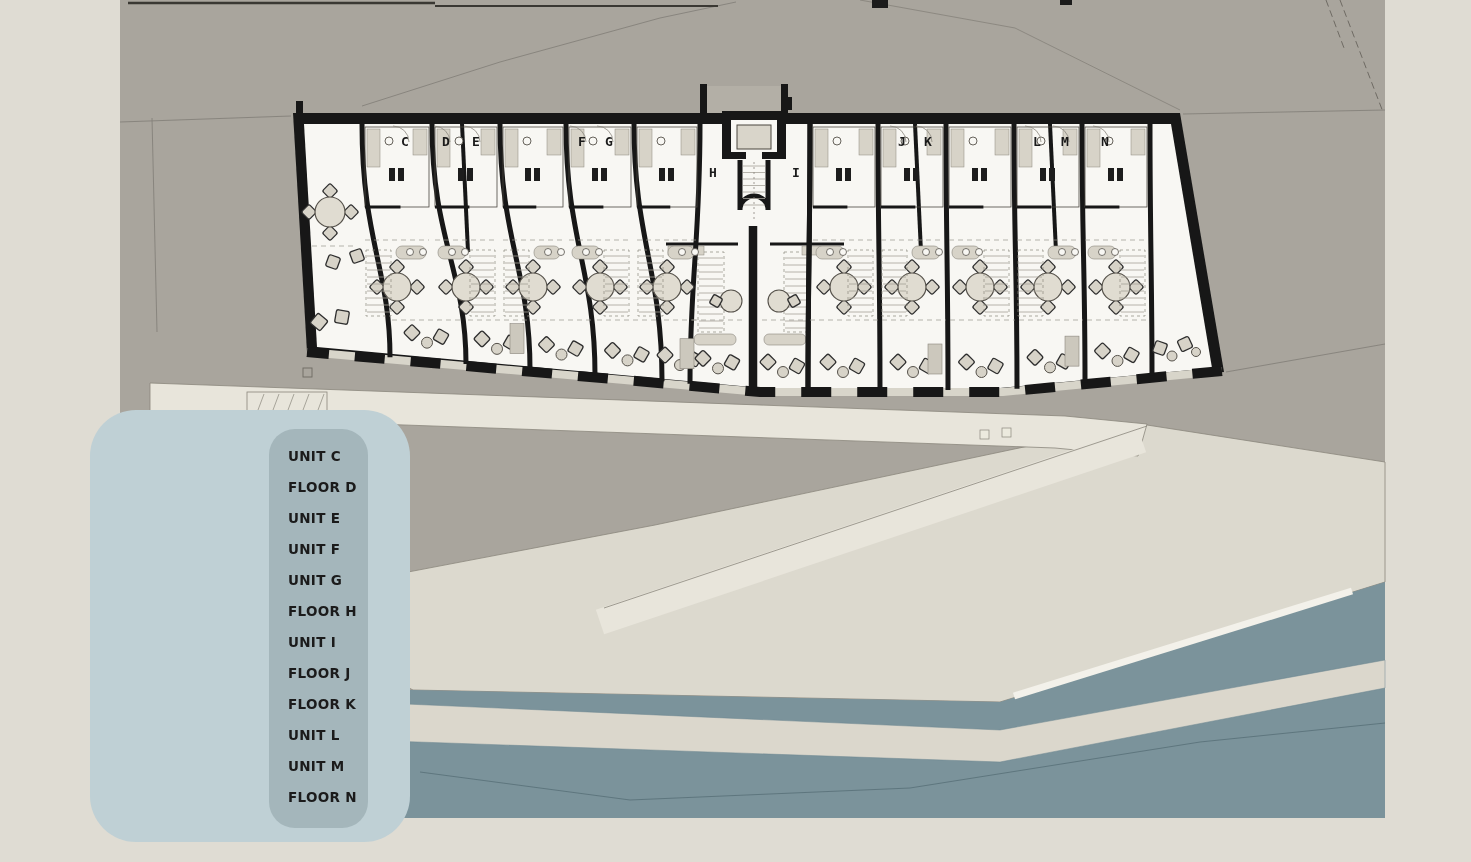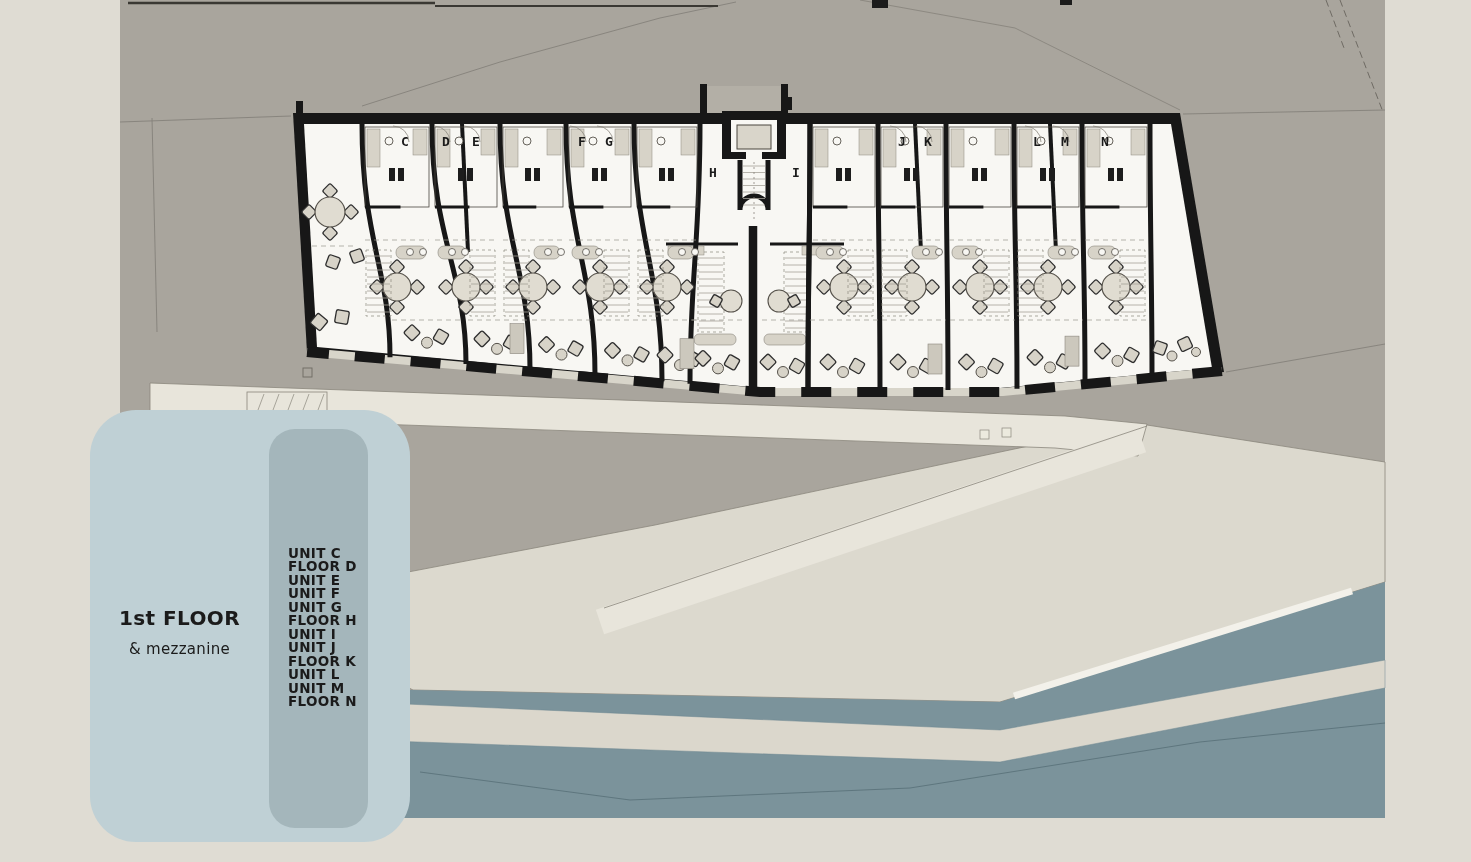--- a/index.html
+++ b/index.html
@@ -514,32 +514,28 @@
         <text x="796" y="177" text-anchor="middle" font-family="&quot;DejaVu Sans Mono&quot;,&quot;Liberation Mono&quot;,monospace" font-size="13" font-weight="bold" fill="#1b1b1b">I</text>
         <text x="902" y="146" text-anchor="middle" font-family="&quot;DejaVu Sans Mono&quot;,&quot;Liberation Mono&quot;,monospace" font-size="13" font-weight="bold" fill="#1b1b1b">J</text>
         <text x="928" y="146" text-anchor="middle" font-family="&quot;DejaVu Sans Mono&quot;,&quot;Liberation Mono&quot;,monospace" font-size="13" font-weight="bold" fill="#1b1b1b">K</text>
         <text x="1037" y="146" text-anchor="middle" font-family="&quot;DejaVu Sans Mono&quot;,&quot;Liberation Mono&quot;,monospace" font-size="13" font-weight="bold" fill="#1b1b1b">L</text>
         <text x="1065" y="146" text-anchor="middle" font-family="&quot;DejaVu Sans Mono&quot;,&quot;Liberation Mono&quot;,monospace" font-size="13" font-weight="bold" fill="#1b1b1b">M</text>
         <text x="1105" y="146" text-anchor="middle" font-family="&quot;DejaVu Sans Mono&quot;,&quot;Liberation Mono&quot;,monospace" font-size="13" font-weight="bold" fill="#1b1b1b">N</text>
       </g>
     </svg>
 
   <div class="legend" style="background: rgb(191, 208, 213);">
-    <div class="legend-title-block">
-      <div class="legend-title">1st FLOOR</div>
-      <div class="legend-subtitle">&amp; mezzanine</div>
-    </div>
-    <div class="legend-inner" style="background: rgb(164, 182, 187); justify-content: center;">
+    <div class="legend-inner" style="background: rgb(164, 182, 187);">
       <div class="legend-item">UNIT C</div>
       <div class="legend-item">FLOOR D</div>
       <div class="legend-item">UNIT E</div>
       <div class="legend-item">UNIT F</div>
       <div class="legend-item">UNIT G</div>
       <div class="legend-item">FLOOR H</div>
       <div class="legend-item">UNIT I</div>
-      <div class="legend-item">UNIT J</div>
+      <div class="legend-item">FLOOR J</div>
       <div class="legend-item">FLOOR K</div>
       <div class="legend-item">UNIT L</div>
       <div class="legend-item">UNIT M</div>
       <div class="legend-item">FLOOR N</div>
     </div>
   </div>
 </div>
 
 </body></html>

